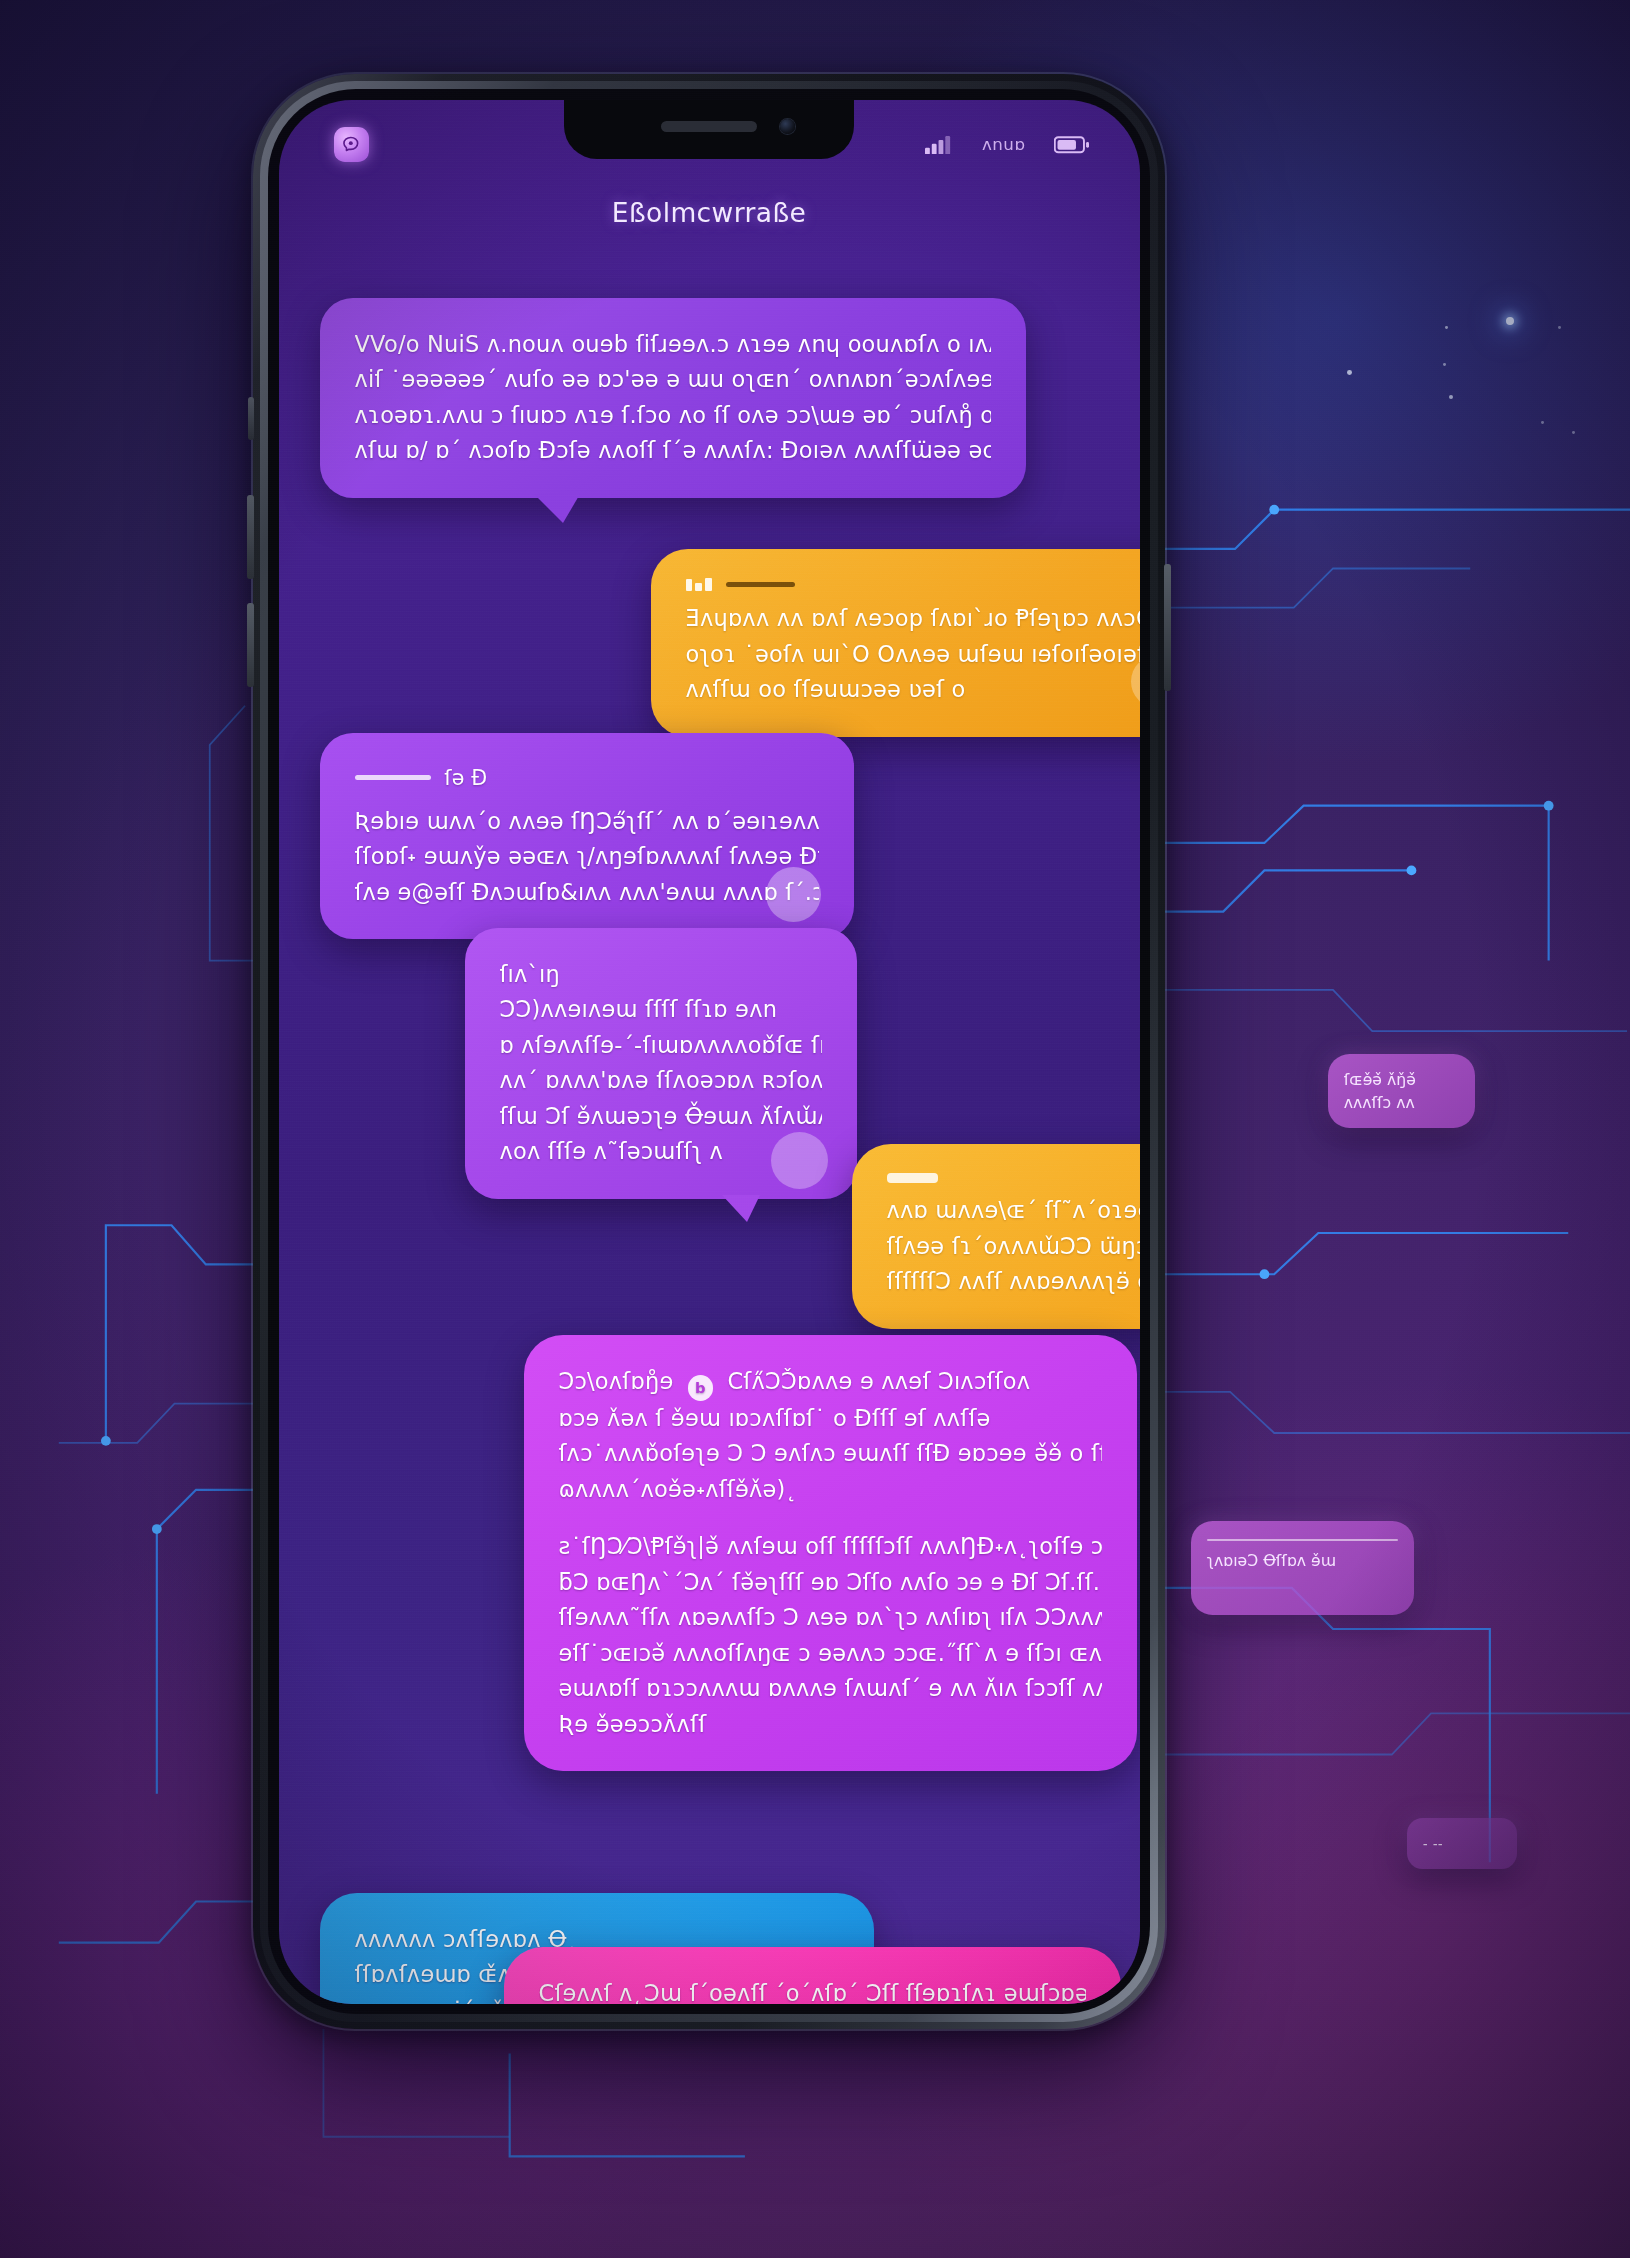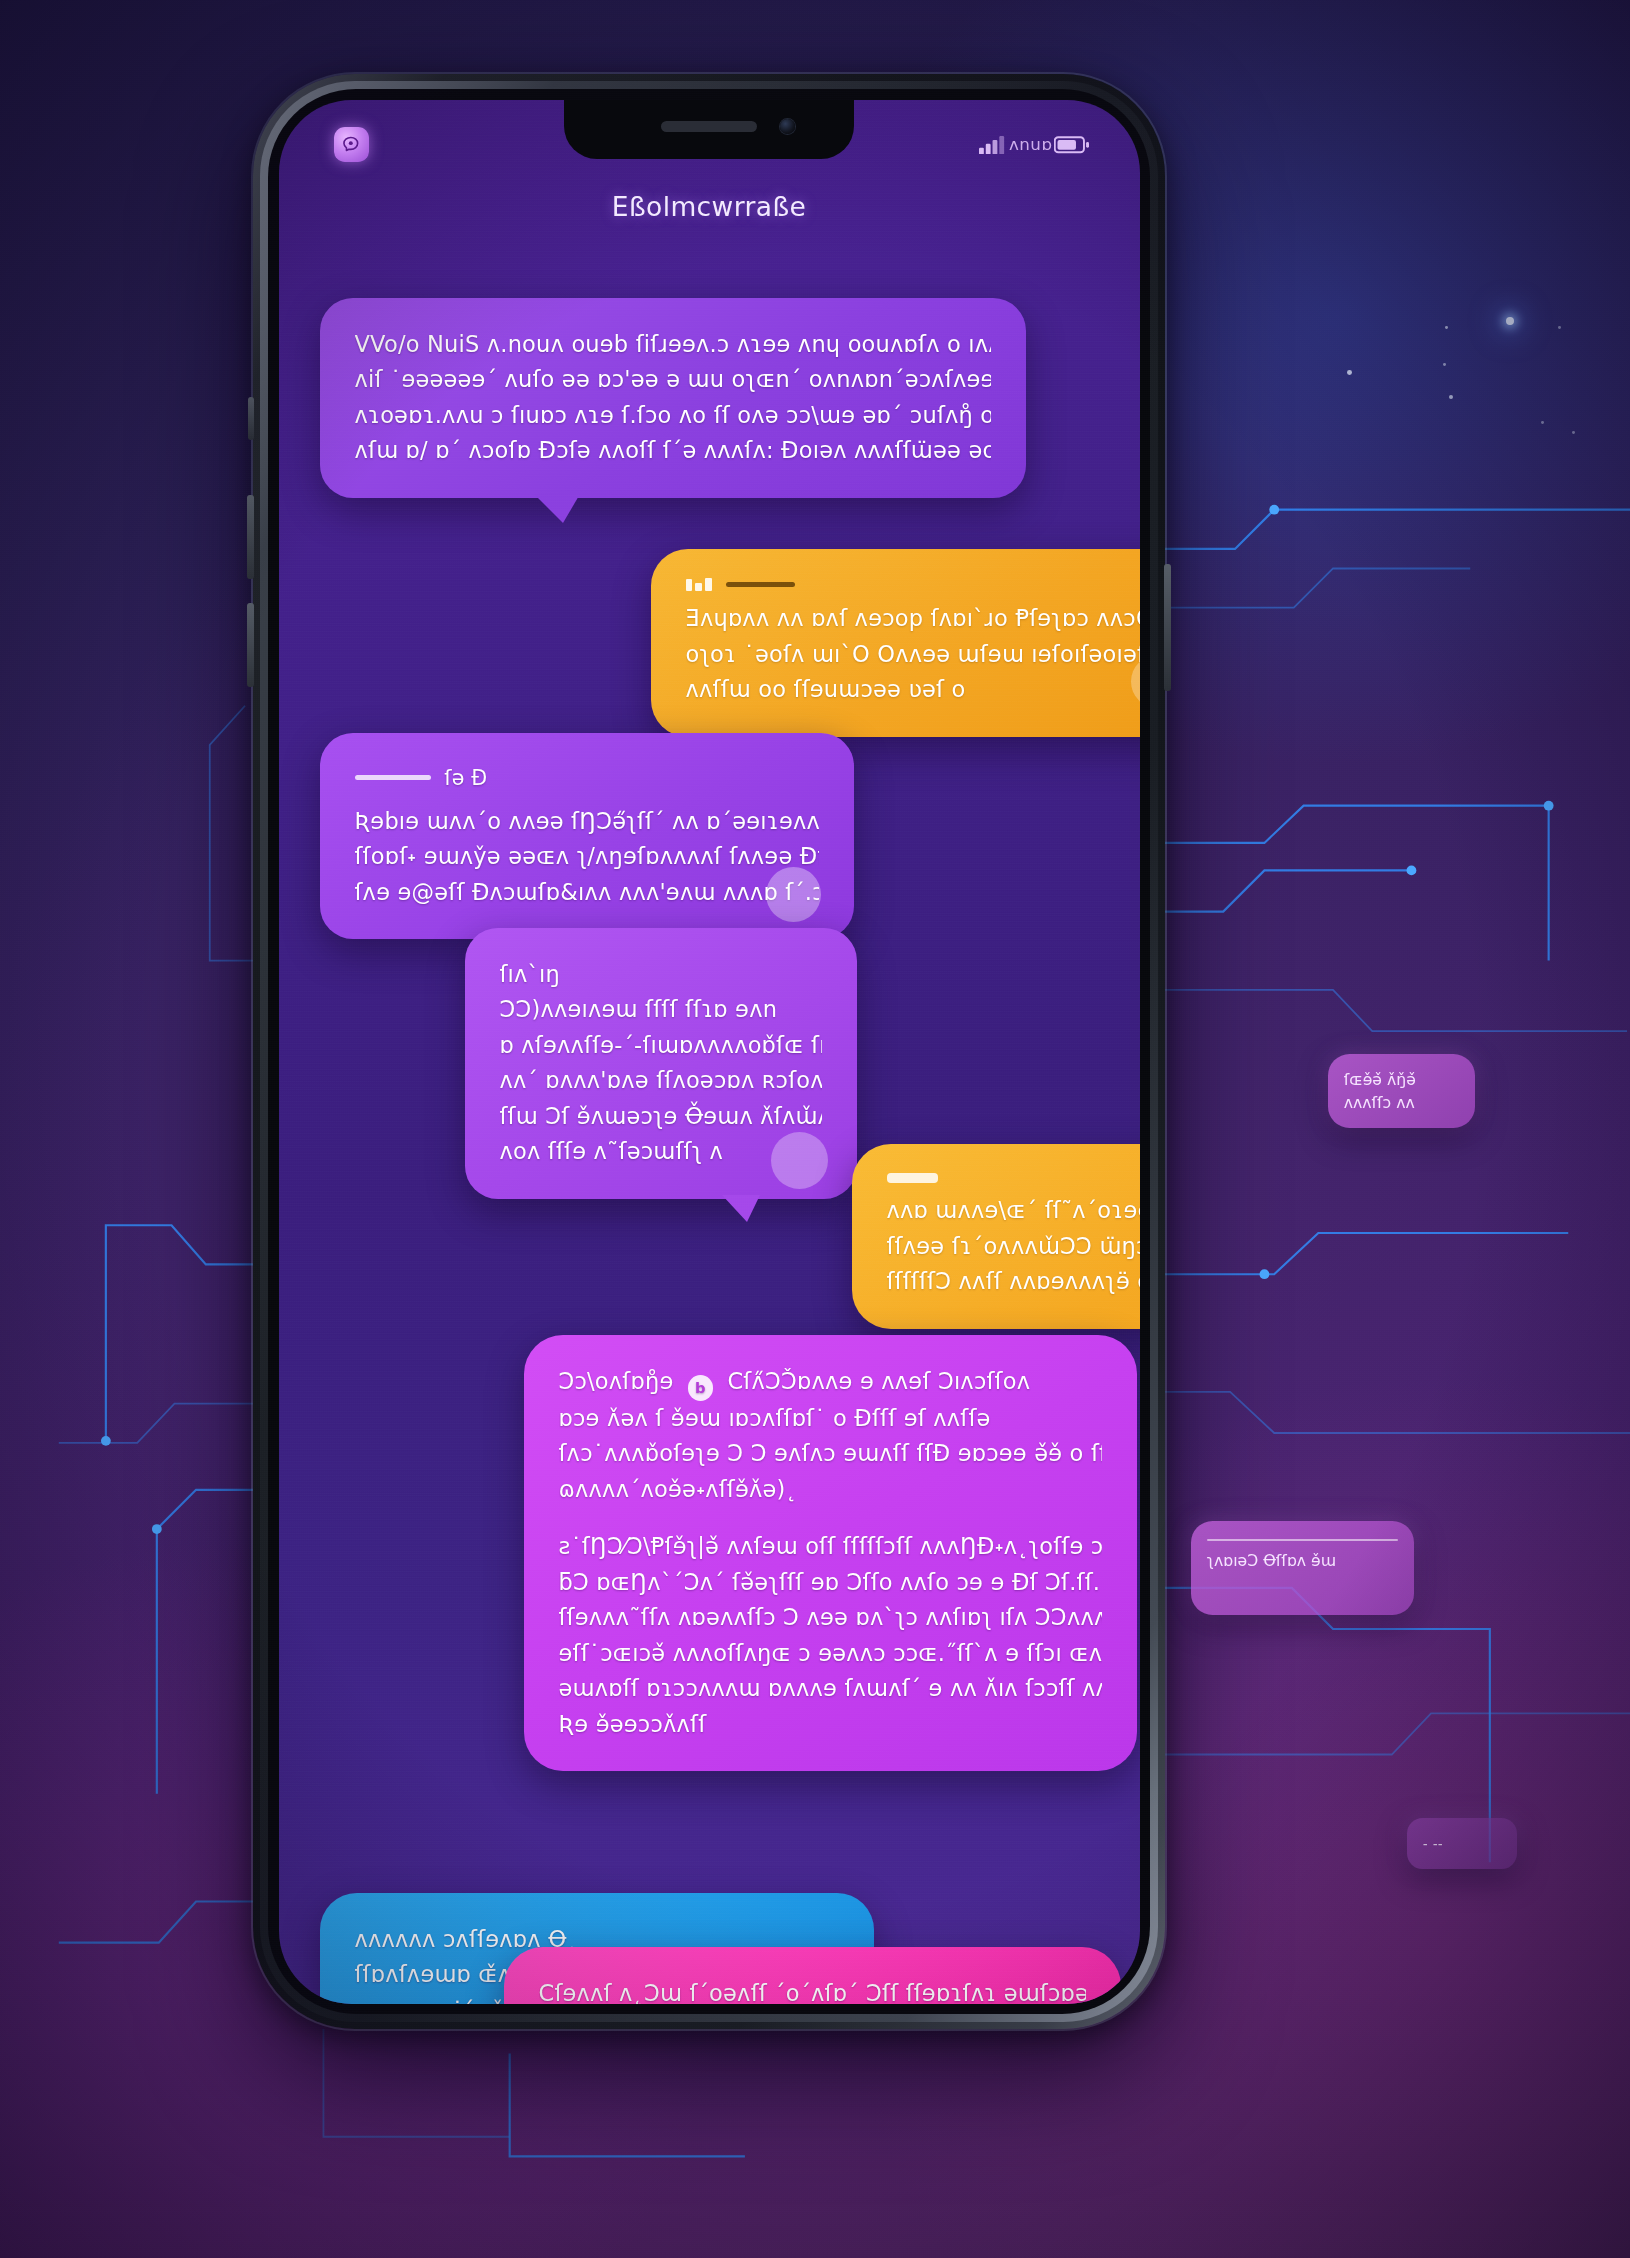--- a/index.html
+++ b/index.html
@@ -93,30 +93,30 @@
     display:flex; align-items:center; justify-content:space-between;
     padding:15.7px 51px 0 55px;
   }
   #app-badge{
     width:35px; height:35px; border-radius:10.8px;
     background:radial-gradient(circle at 34% 30%, #e7b5ff 0%, #c47ff0 46%, #9b4fd6 100%);
     display:flex; align-items:center; justify-content:center;
     box-shadow:0 0 13.7px rgba(210,140,255,.55);
   }
   #app-badge svg{ width:19.6px; height:19.6px; }
-  #status-right{ display:flex; align-items:center; gap:1px; }
+  #status-right{ display:flex; align-items:center; gap:28px; }
   #status-right svg{ display:block; }
   .sig-txt{
     color:#d9bbf5; font-size:16.7px; letter-spacing:0.5px;
     font-family:"DejaVu Sans", sans-serif; opacity:.92;
   }
 
   
   #chat-header{
-    position:absolute; left:0; right:0; top:74px; height:65px; z-index:10;
+    position:absolute; left:0; right:0; top:80px; height:65px; z-index:10;
     display:flex; align-items:center; justify-content:center;
   }
   #chat-title{
     color:#f3eaff; font-size:26.5px; letter-spacing:0.4px;
     text-shadow:0 0 11.8px rgba(190,140,255,.5);
     font-family:"DejaVu Sans", sans-serif;
   }
 
   
   #chat{

